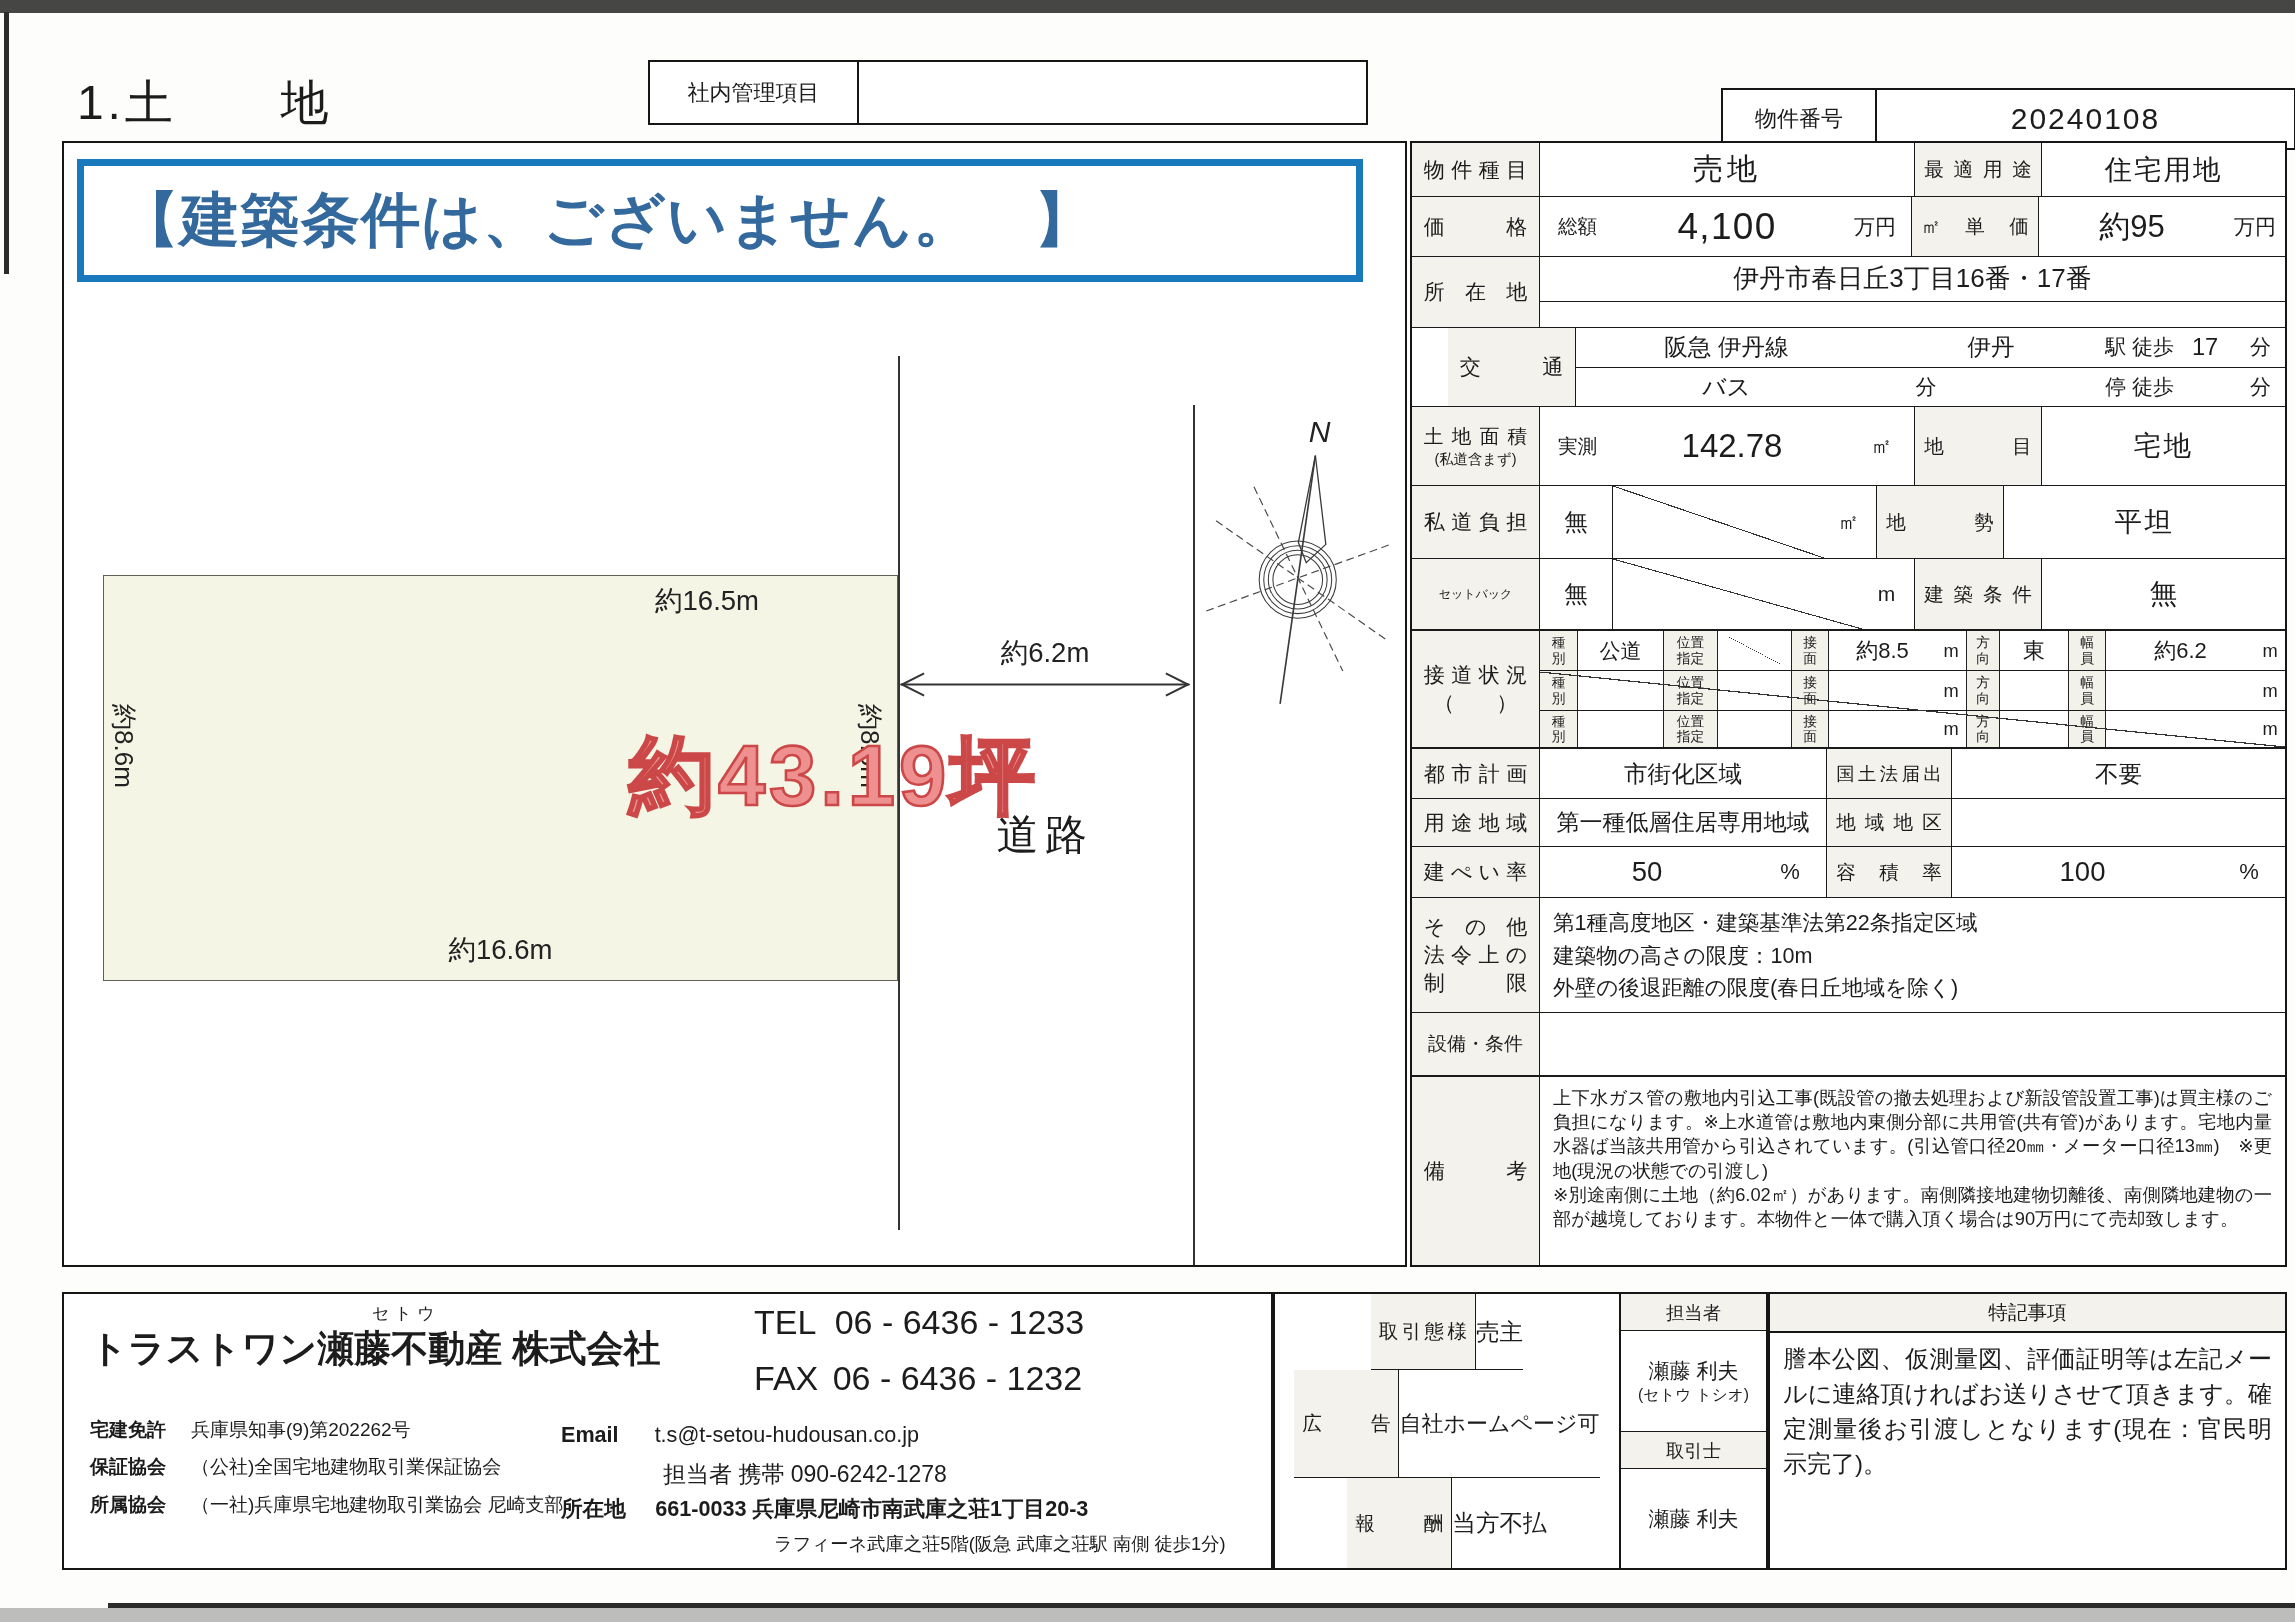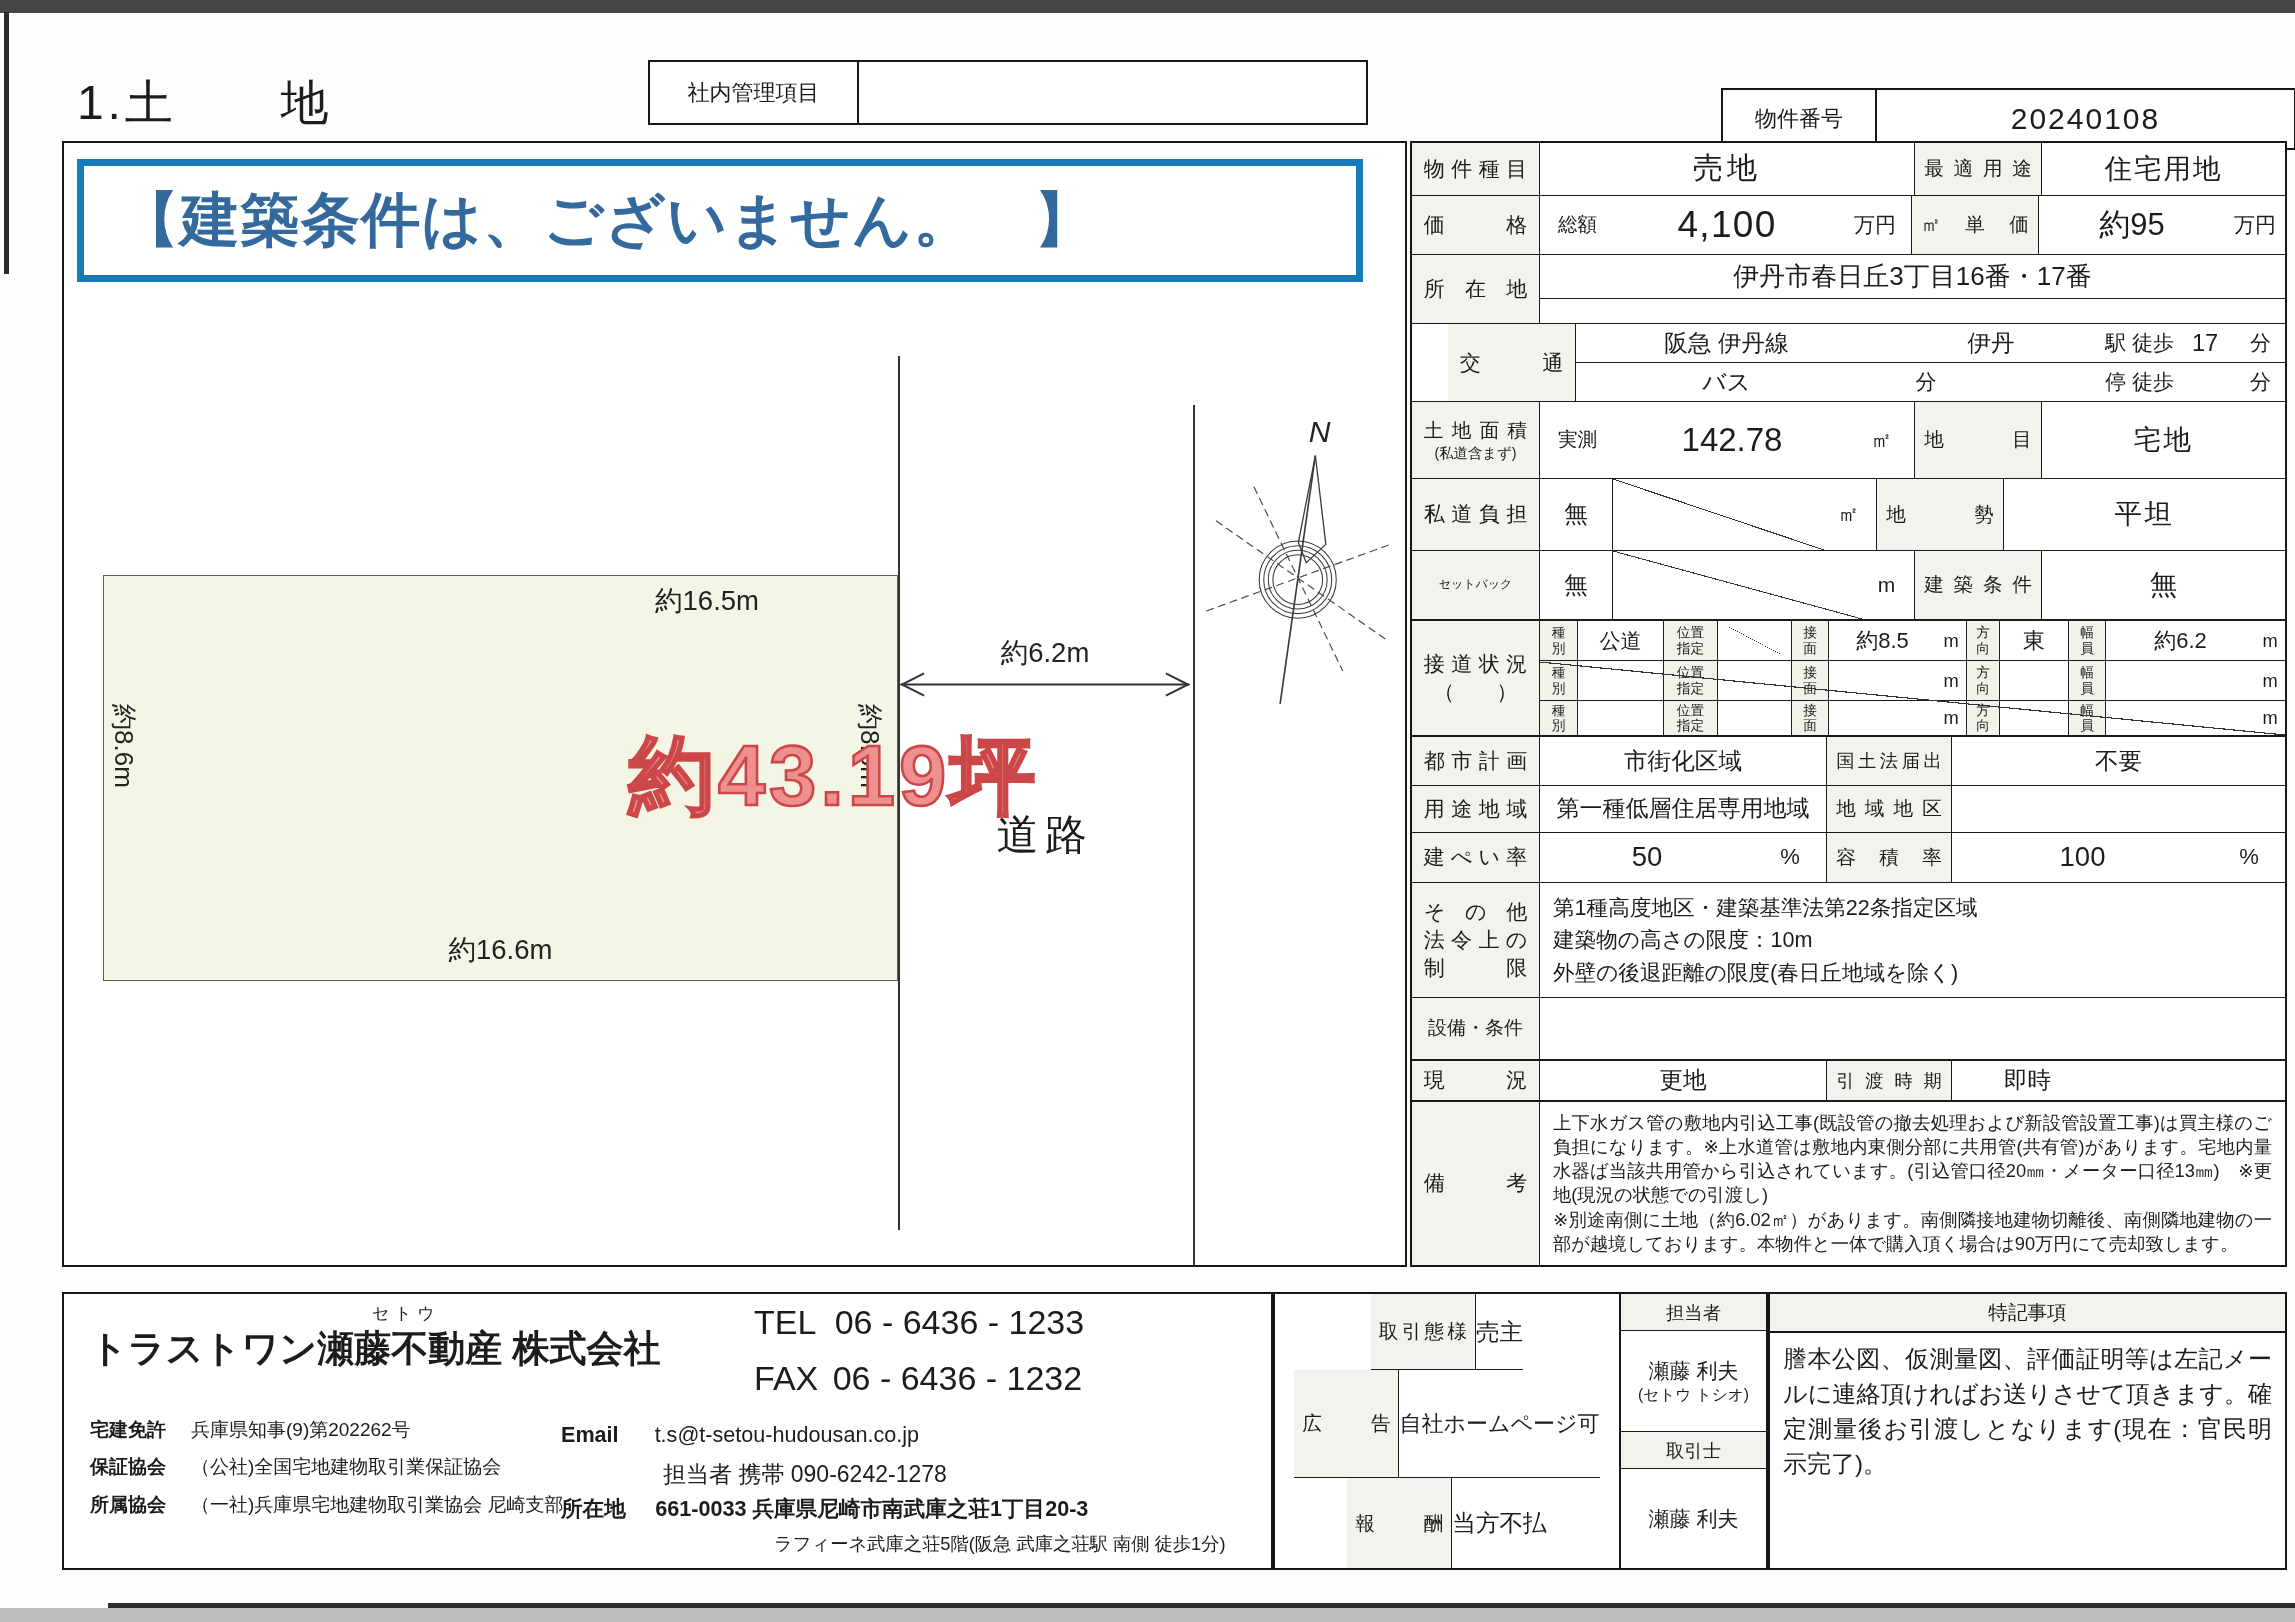--- a/index.html
+++ b/index.html
@@ -340,30 +340,20 @@
       </div>
     </div>
 
     <div class="trow thick" style="height:64px;">
       <div class="lab" style="font-size:19px;">
           <span>設備・条件</span>
         </div>
       <div class="c" style="flex:1;"></div>
     </div>
 
-    <div class="trow thick" style="height:42px;">
-      <div class="lab">
-          <span class="jl">現況</span>
-        </div>
-      <div class="c val36" style="width:286px;">更地</div>
-      <div class="glab" style="width:126px;font-size:18.3px;">
-          <span class="jl">引渡時期</span>
-        </div>
-      <div class="val36" style="flex:1;display:flex;align-items:center;padding-left:52px;box-sizing:border-box;">即時</div>
-    </div>
 
     <div class="trow" style="flex:1;">
       <div class="lab">
           <span class="jl">備考</span>
         </div>
       <div style="flex:1;padding:9.2px 13px;font-size:18.3px;line-height:1.32;white-space:pre-line;text-align:justify;box-sizing:border-box;">上下水ガス管の敷地内引込工事(既設管の撤去処理および新設管設置工事)は買主様のご負担になります。※上水道管は敷地内東側分部に共用管(共有管)があります。宅地内量水器ば当該共用管から引込されています。(引込管口径20㎜・メーター口径13㎜)　※更地(現況の状態での引渡し)
 ※別途南側に土地（約6.02㎡）があります。南側隣接地建物切離後、南側隣地建物の一部が越境しております。本物件と一体で購入頂く場合は90万円にて売却致します。</div>
     </div>
   </div>
 

